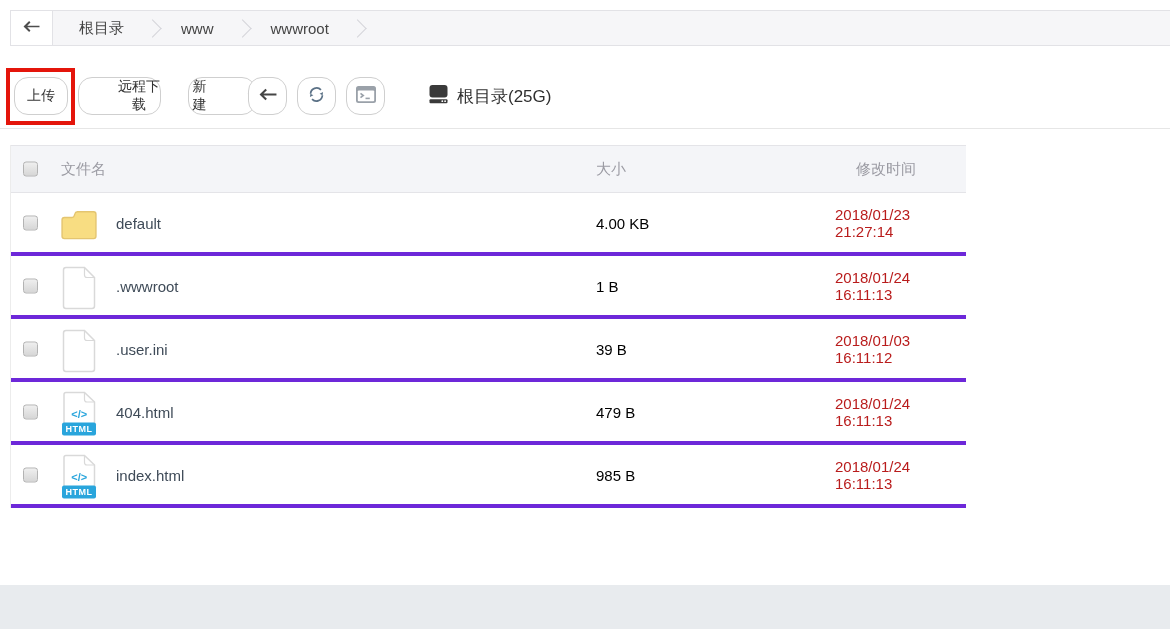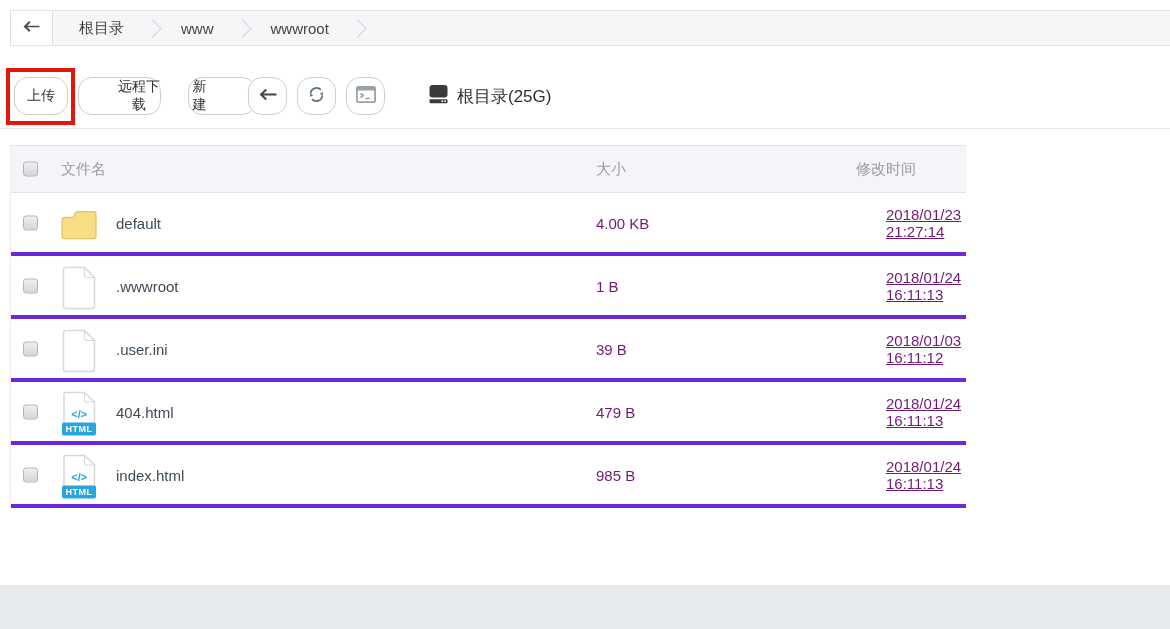--- a/index.html
+++ b/index.html
@@ -76,22 +76,22 @@
     font-size:15px;color:#9b9ba3;}
   .col-name{left:50px;}
   .col-size{left:585px;font-family:Liberation Serif, serif;}
   .col-time{left:845px;}
   .row{
     position:relative;height:63px;background:#fff;
     border-bottom:4px solid #6d28d9;cursor:pointer;
   }
   .cell{position:absolute;top:50%;transform:translateY(-50%);font-size:15px;}
   .cell-name{left:105px;color:#3f4b58;}
-  .cell-size{left:585px;color:#701a75;}
-  .cell-time{left:875px;color:#701a75;text-decoration:underline;}
+  .cell-size{left:585px;color:#000000;}
+  .cell-time{left:824px;color:#b91c1c;}
   .checkbox{
     position:absolute;left:12px;top:50%;transform:translateY(-50%);
     width:15px;height:15px;border:1px solid #b3b3b3;border-radius:3px;
     background:linear-gradient(#efefef,#d6d6d6);cursor:pointer;
   }
   .icon-box{
     position:absolute;left:46px;top:0;width:44px;height:63px;
     display:flex;align-items:center;justify-content:center;
   }
 

